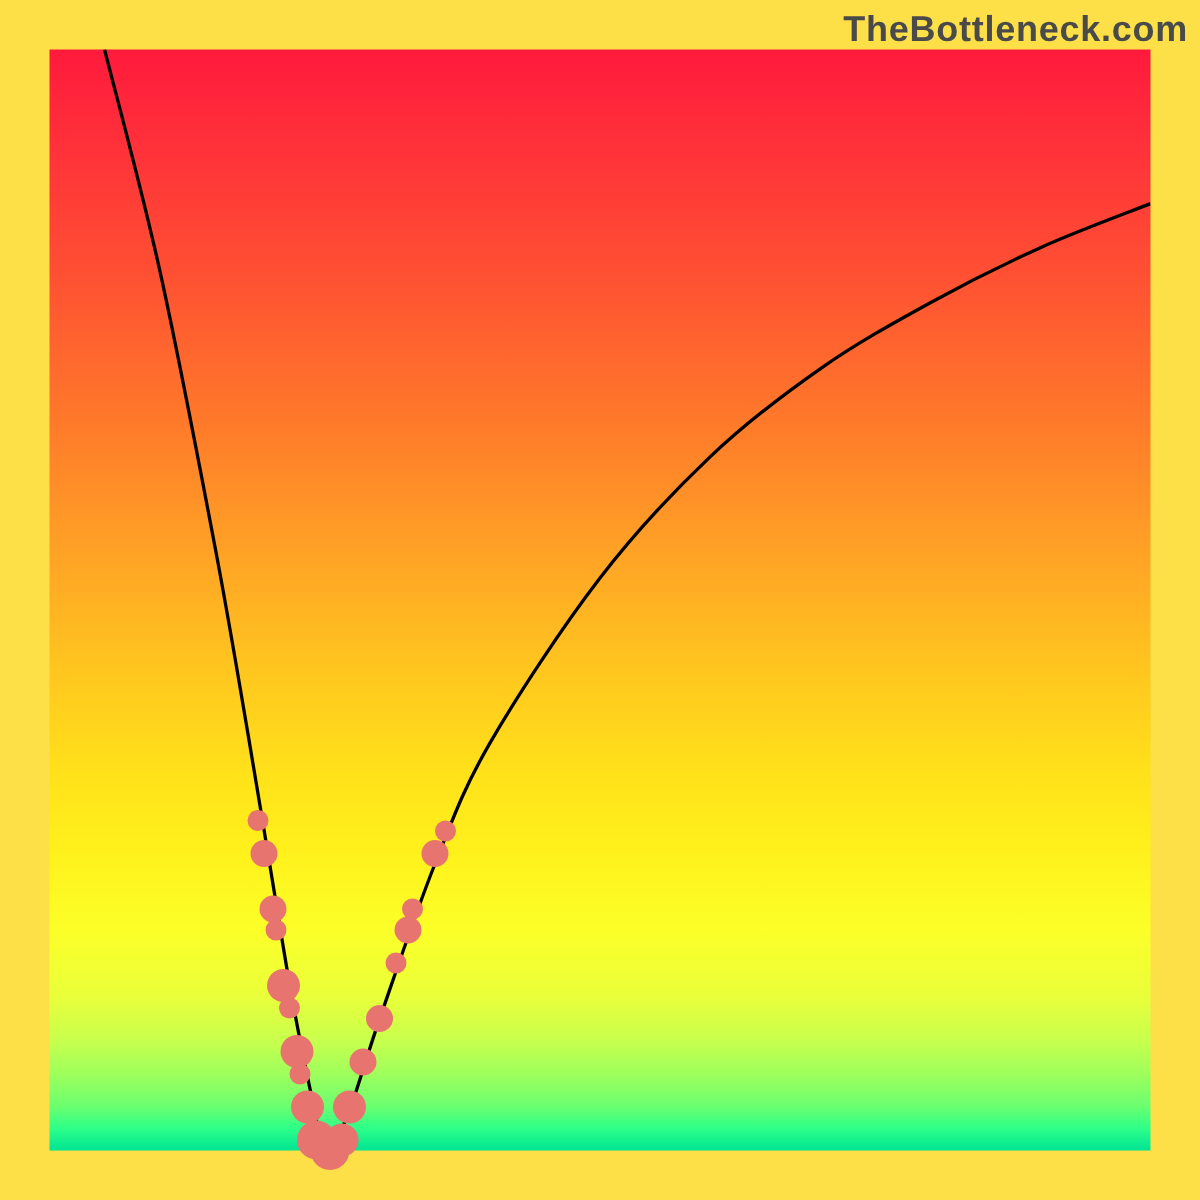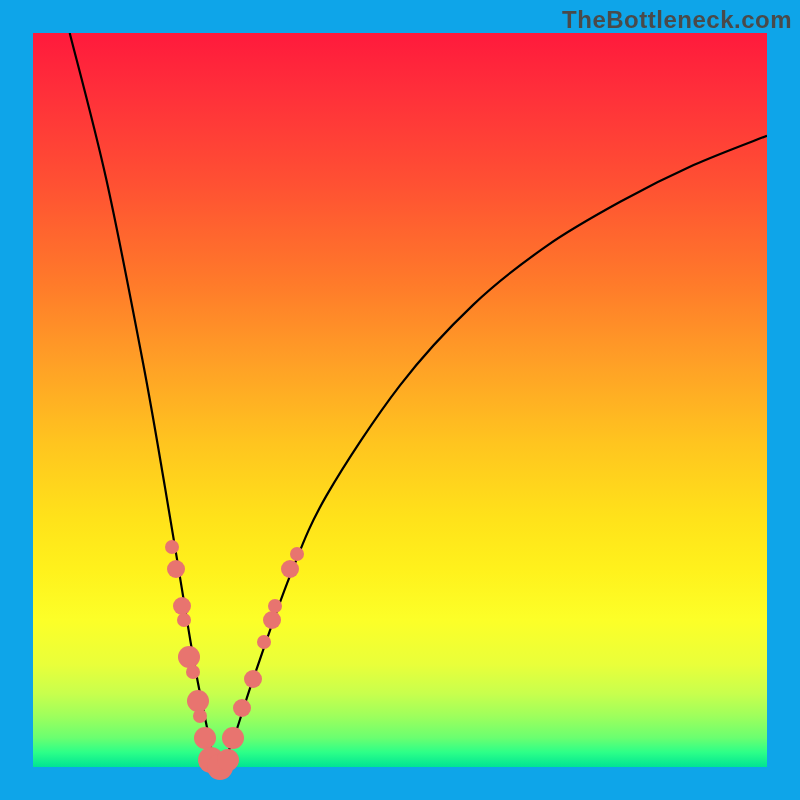--- a/index.html
+++ b/index.html
@@ -10,21 +10,21 @@
     overflow: hidden;
     background: #000;
     font-family: Arial, Helvetica, sans-serif;
   }
   .frame {
     position: absolute;
     top: 0;
     left: 0;
     width: 800px;
     height: 800px;
-    background: #0ea5e9;
+    background: #fde047;
   }
   .plot-area {
     position: absolute;
     top: 33px;
     left: 33px;
     width: 734px;
     height: 734px;
     
     background: linear-gradient(
       to bottom,

